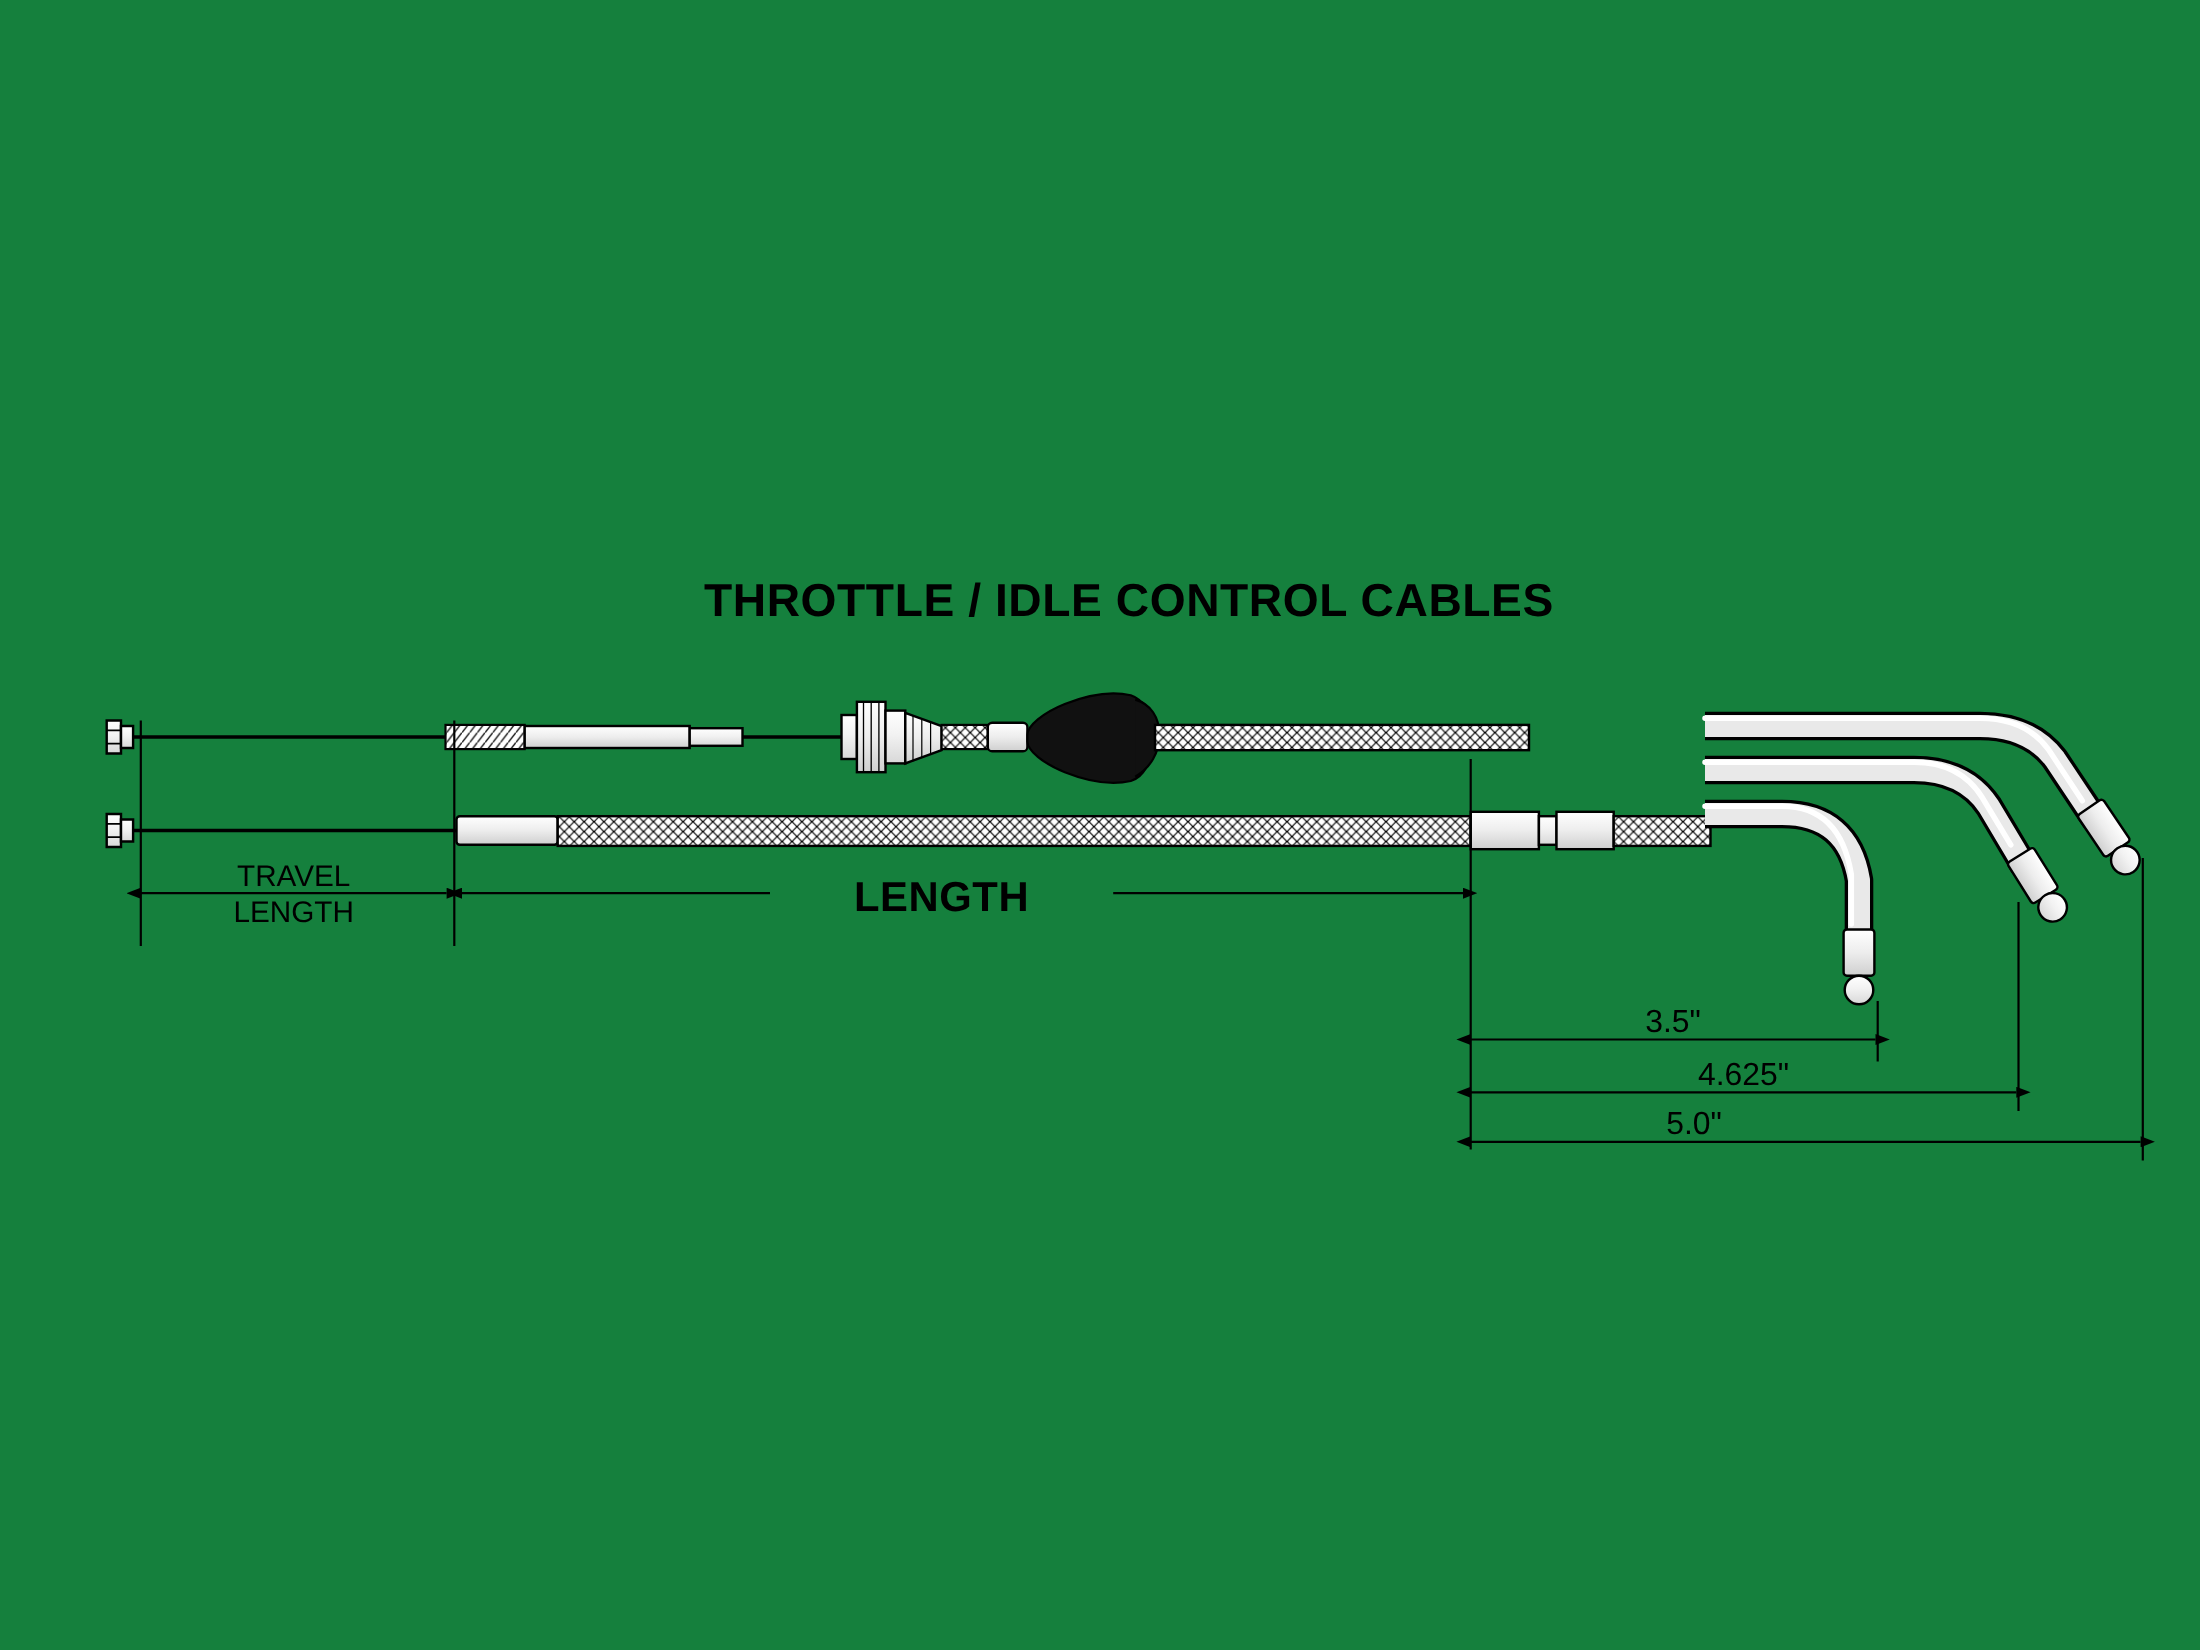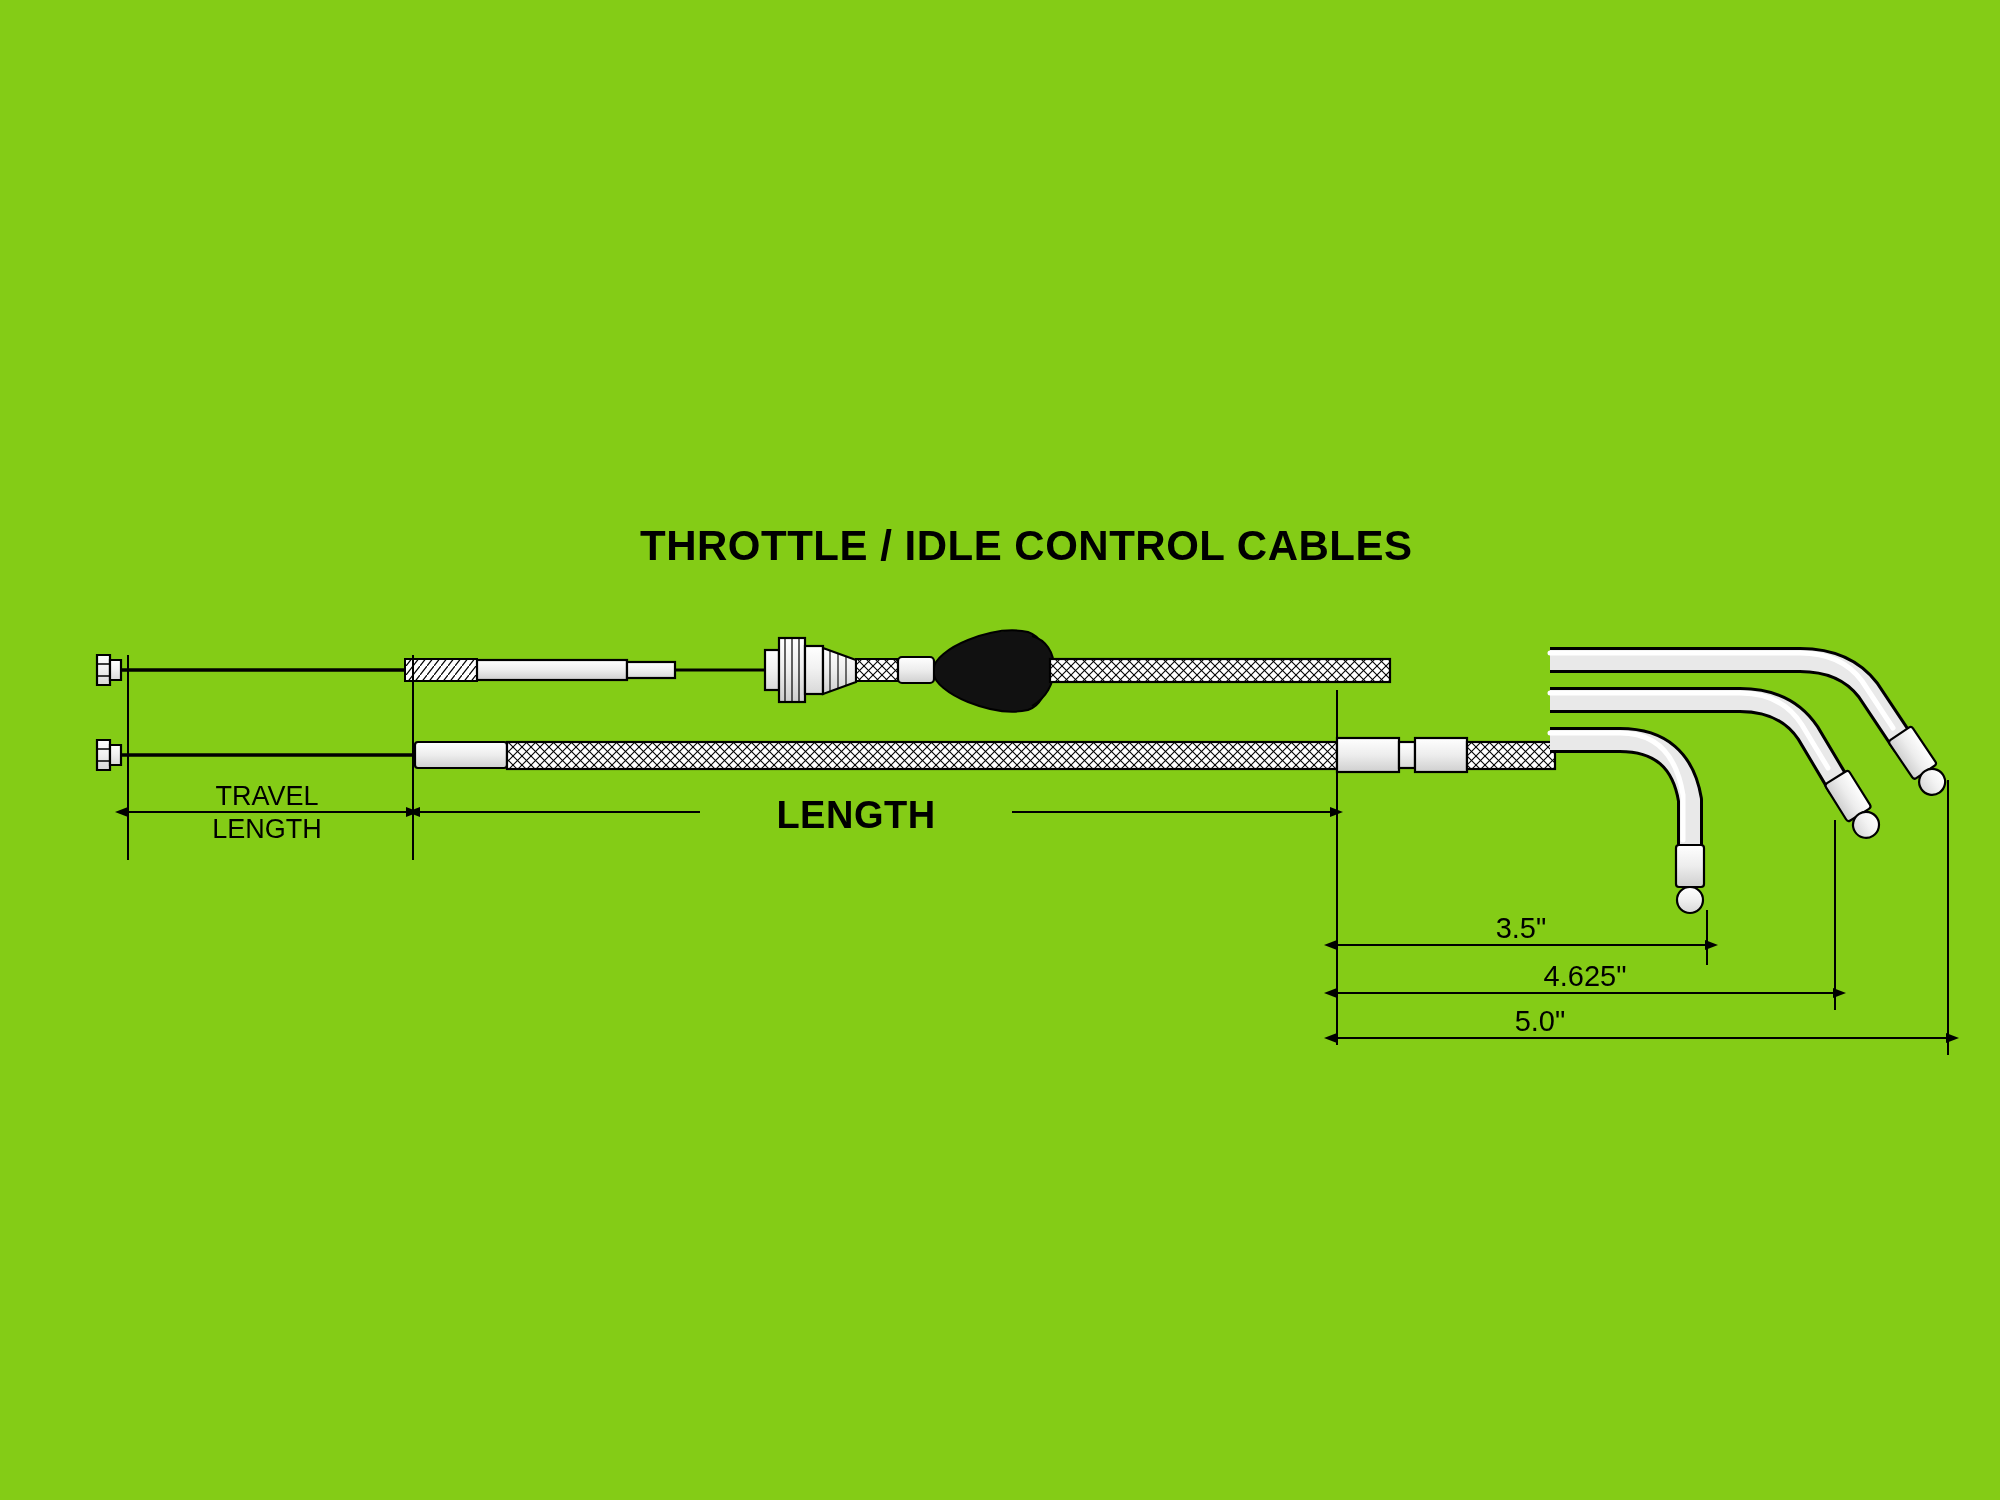--- a/index.html
+++ b/index.html
@@ -10,21 +10,21 @@
   body {
     width: 2000px;
     height: 1500px;
     font-family: "Liberation Sans", sans-serif;
     overflow: hidden;
   }
   #stage {
     position: relative;
     width: 2000px;
     height: 1500px;
-    background: #84cc16;
+    background: #15803d;
   }
   #diagram {
     position: absolute;
     left: 0;
     top: 0;
   }
   .ttl {
     font-family: "Liberation Sans", sans-serif;
     font-weight: bold;
     letter-spacing: 0.5px;

